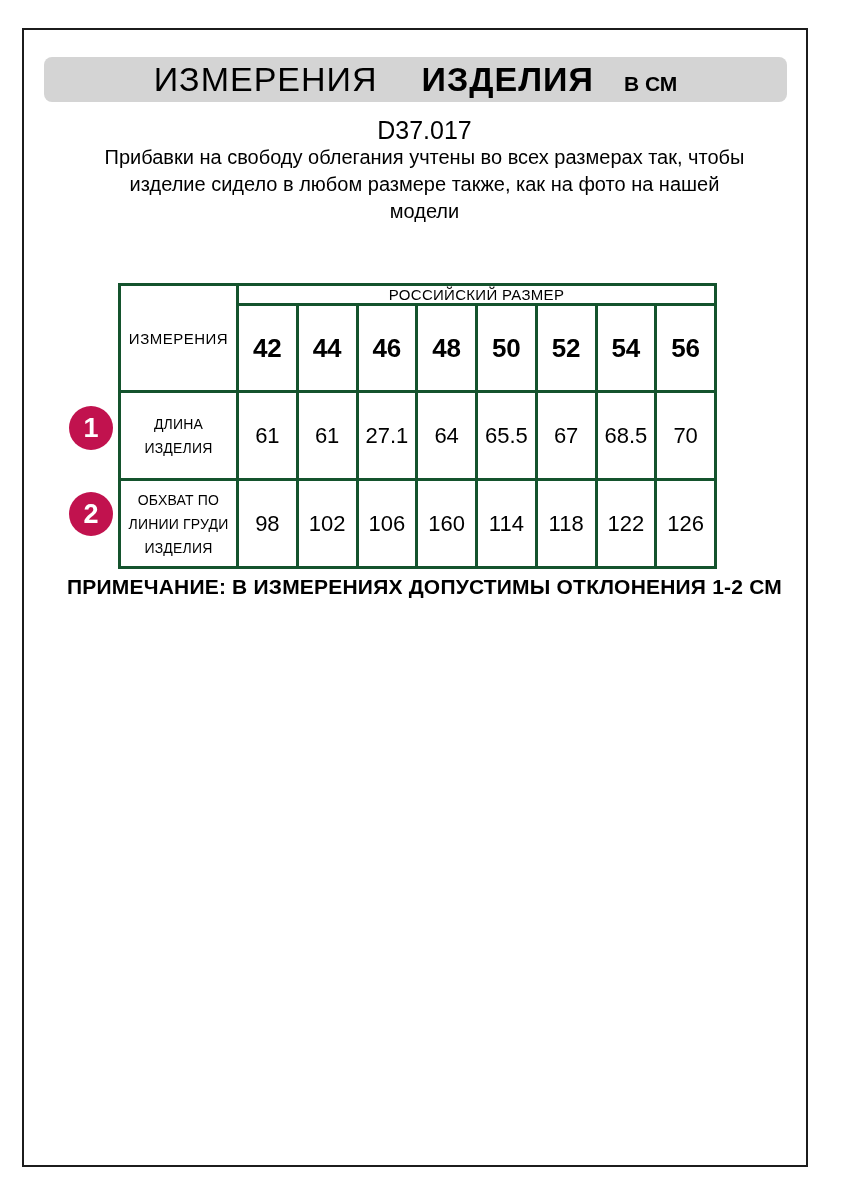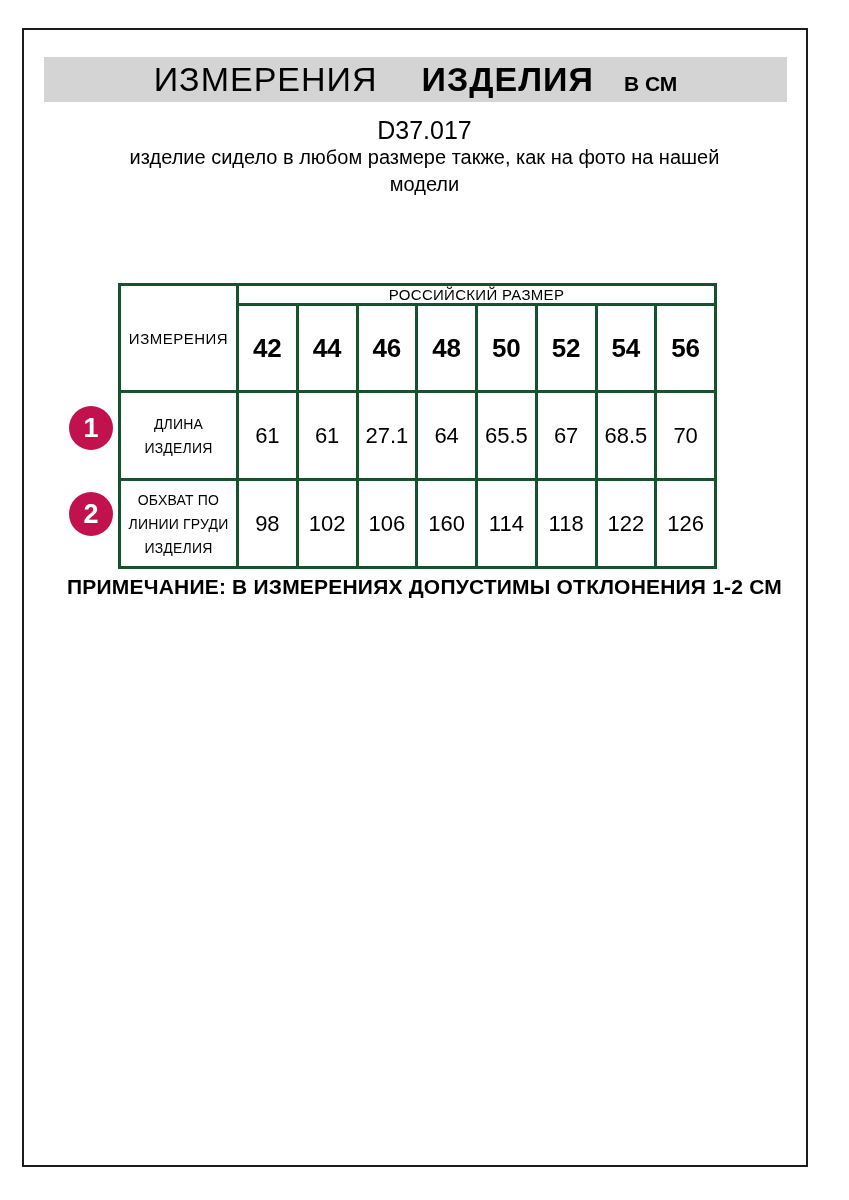--- a/index.html
+++ b/index.html
@@ -27,20 +27,21 @@
   .header-band {
     position: absolute;
     left: 44px;
     top: 57px;
     width: 743px;
     height: 45px;
     background: #d4d4d4;
     text-align: center;
     line-height: 45px;
     white-space: nowrap;
+    border-radius: 8px;
   }
   .header-band .t-regular {
     font-size: 34px;
     font-weight: 400;
     letter-spacing: 1px;
   }
   .header-band .t-bold {
     font-size: 34px;
     font-weight: 700;
     letter-spacing: 1px;
@@ -145,20 +146,21 @@
 <div class="canvas">
   <div class="page-frame"></div>
 
   <div class="header-band">
     <span class="t-regular">ИЗМЕРЕНИЯ</span><span class="t-bold">ИЗДЕЛИЯ</span><span class="t-unit">В СМ</span>
   </div>
 
   <div class="model-code">D37.017</div>
 
   <div class="description">
+    <div>Прибавки на свободу облегания учтены во всех размерах так, чтобы</div>
     <div>изделие сидело в любом размере также, как на фото на нашей</div>
     <div>модели</div>
   </div>
 
   <table class="size-table">
     <tbody>
       <tr>
         <td class="measure-head" rowspan="2">ИЗМЕРЕНИЯ</td>
         <td class="size-group" colspan="8">РОССИЙСКИЙ РАЗМЕР</td>
       </tr>

